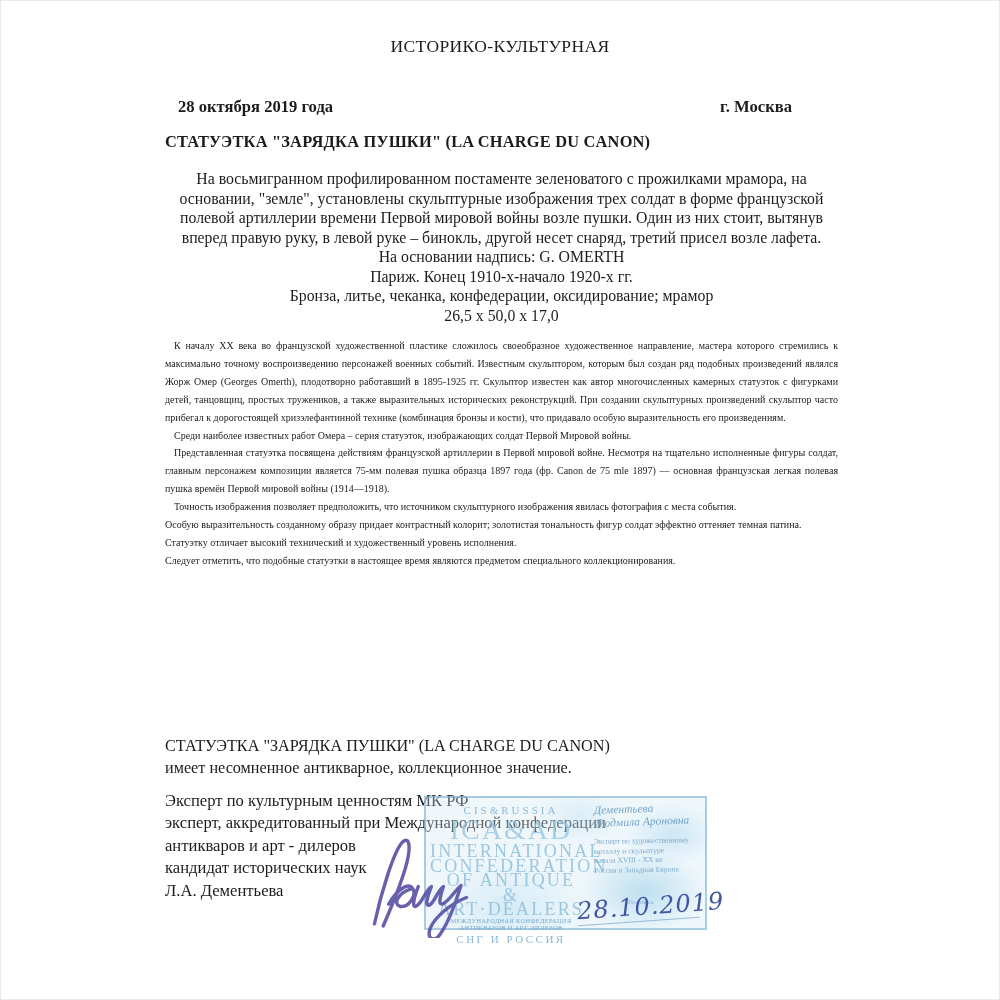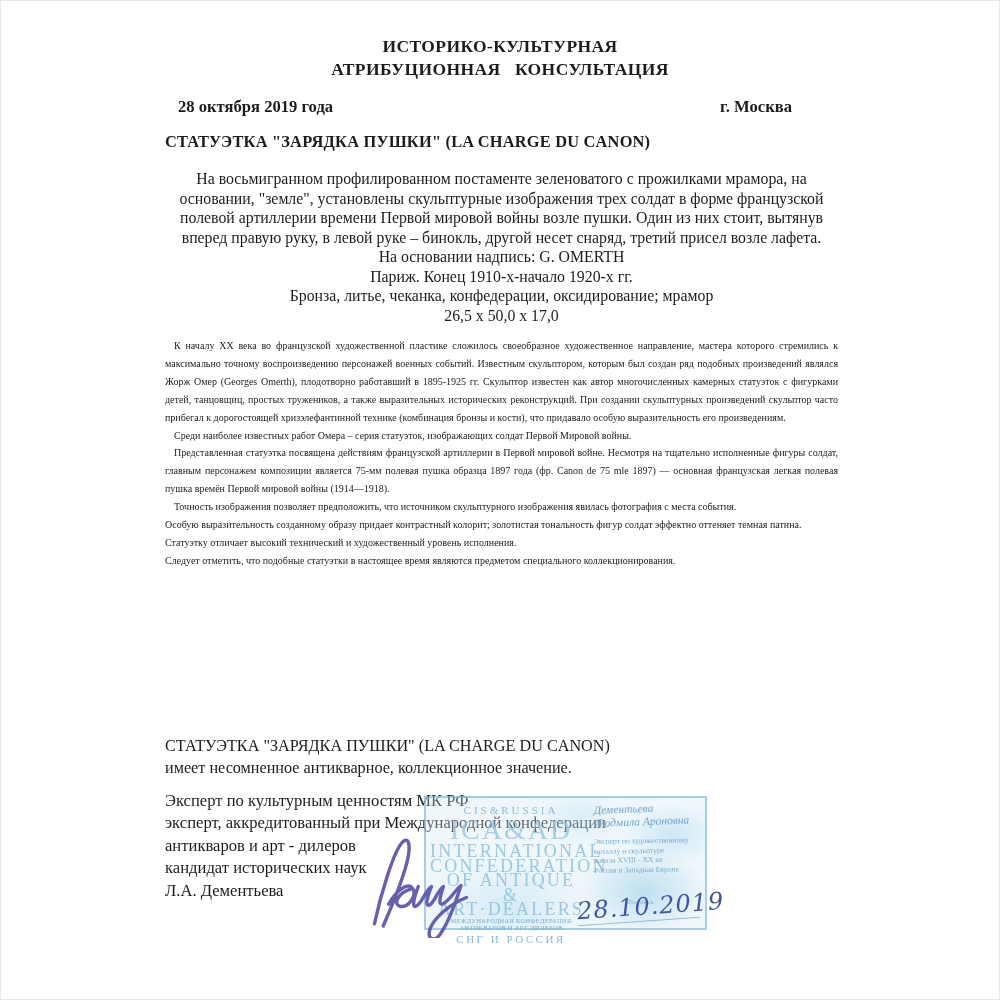--- a/index.html
+++ b/index.html
@@ -1,21 +1,21 @@
 <!DOCTYPE html>
 <html><head>
 <meta charset="utf-8">
 <style>
   html,body{margin:0;padding:0;background:#fff;}
   .page{position:relative;width:1000px;height:1000px;background:#ffffff;overflow:hidden;
         font-family:"Liberation Serif","DejaVu Serif",serif;color:#1c1c1c;
         box-shadow:inset 0 0 0 1px #e9e9e9;}
   .center{text-align:center;}
   .pre{white-space:pre;}
-  .title1{position:absolute;top:36px;left:0;width:1000px;font-size:17.5px;font-weight:bold;letter-spacing:.4px;}
+  .title1{position:absolute;top:36px;left:0;width:1000px;font-size:17.5px;font-weight:normal;letter-spacing:.4px;}
   .title2{position:absolute;top:59px;left:0;width:1000px;font-size:17.5px;font-weight:bold;letter-spacing:.4px;}
   .daterow{position:absolute;top:97px;left:165px;width:673px;display:flex;justify-content:space-between;
            font-size:16.6px;font-weight:bold;padding:0;box-sizing:border-box;}
   .daterow .d{padding-left:13px;}
   .daterow .c{padding-right:46px;}
   .subject{position:absolute;top:132px;left:165px;width:700px;font-size:16.4px;font-weight:bold;letter-spacing:.2px;}
   .desc{position:absolute;top:169px;left:165px;width:673px;font-size:15.8px;line-height:19.5px;text-align:center;}
   .essay{position:absolute;top:337px;left:165px;width:673px;font-size:10px;line-height:17.9px;}
   .essay .para{text-align:justify;}
   .essay .para.indent{text-indent:9px;}
@@ -48,21 +48,20 @@
             border-bottom:1px solid rgba(90,140,190,.55);transform:rotate(-4deg);
             font-style:italic;font-size:24px;letter-spacing:1px;color:#3f55a3;
             font-family:"DejaVu Serif","Liberation Serif",serif;z-index:3;}
 </style>
 </head>
 <body>
 
 <div class="page">
 
   <div class="title1 center">ИСТОРИКО-КУЛЬТУРНАЯ</div>
-  <div class="title2 center pre">АТРИБУЦИОННАЯ   КОНСУЛЬТАЦИЯ</div>
 
   <div class="daterow">
     <span class="d">28 октября 2019 года</span>
     <span class="c">г. Москва</span>
   </div>
 
   <div class="subject">СТАТУЭТКА "ЗАРЯДКА ПУШКИ" (LA CHARGE DU CANON)</div>
 
   <div class="desc">
       <div class="line">На восьмигранном профилированном постаменте зеленоватого с прожилками мрамора, на основании, "земле",  установлены скульптурные изображения трех солдат в форме французской полевой артиллерии времени Первой мировой войны возле пушки. Один из них стоит, вытянув вперед правую руку, в левой руке – бинокль, другой несет снаряд, третий присел возле лафета.</div>

